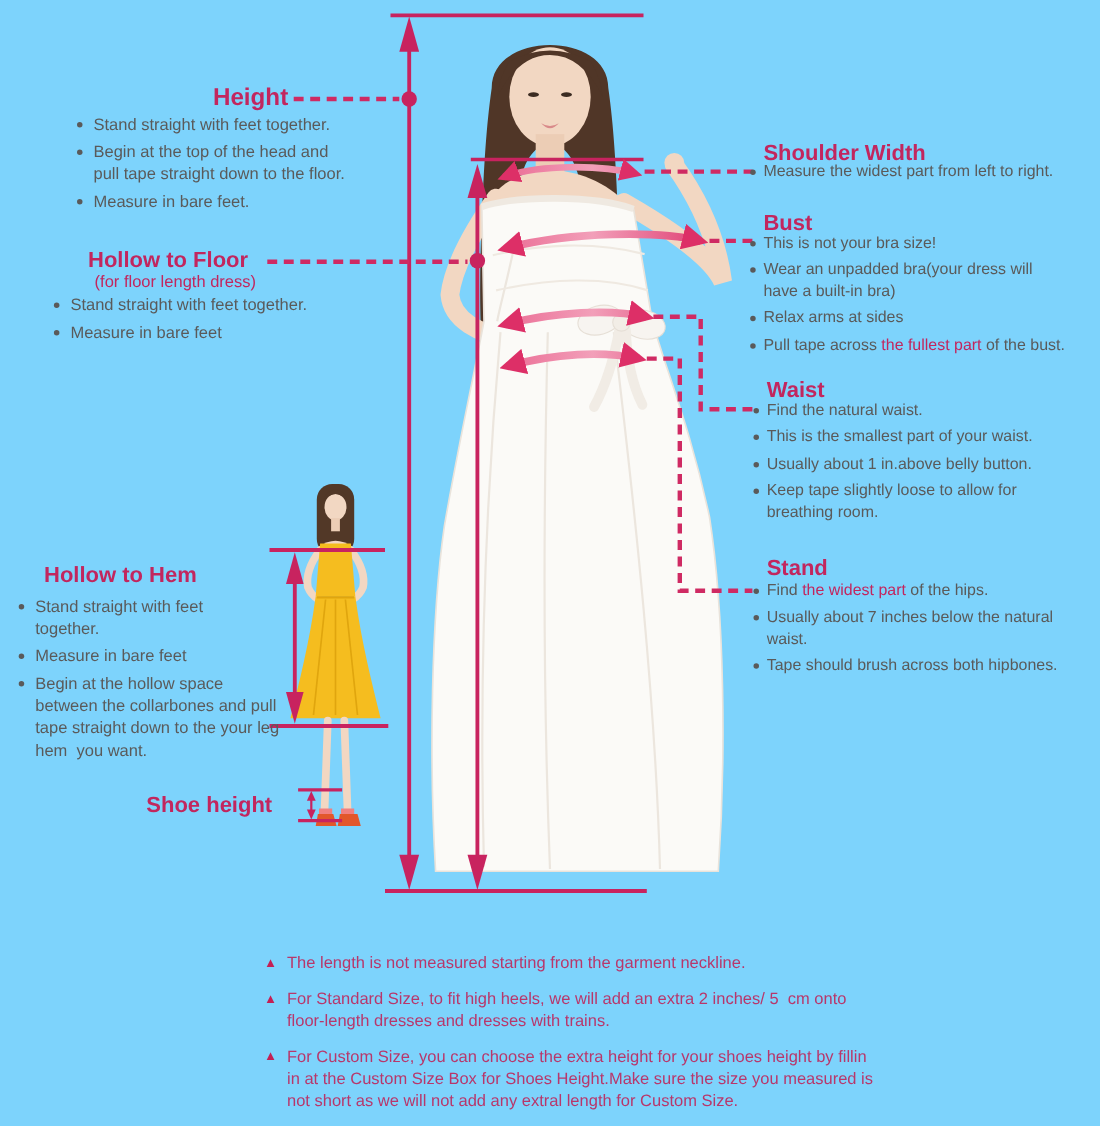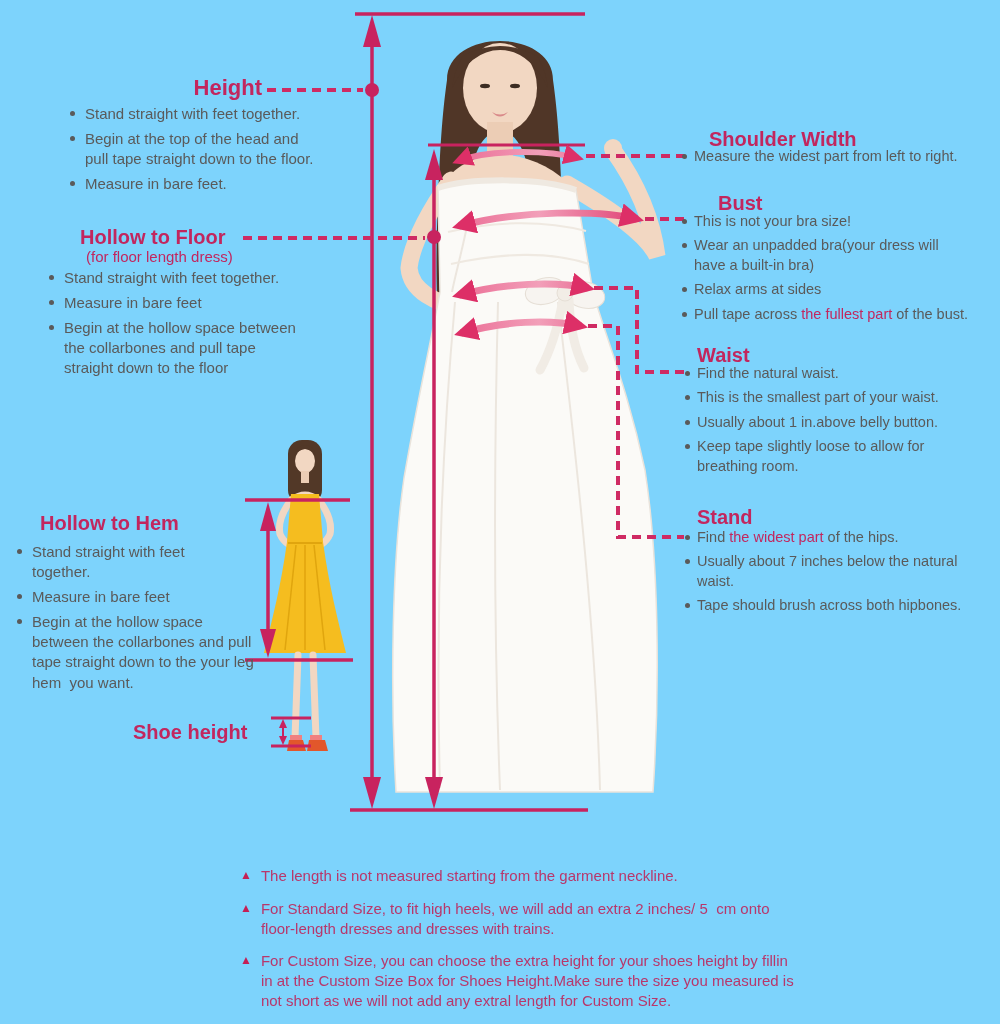--- a/index.html
+++ b/index.html
@@ -160,44 +160,41 @@
     <li><span>Begin at the top of the head and
 pull tape straight down to the floor.</span></li>
     <li><span>Measure in bare feet.</span></li>
   </ul>
 
   <div class="abs title" style="left:80px; top:226px;">Hollow to Floor</div>
   <div class="abs subtitle" style="left:86px; top:248px;">(for floor length dress)</div>
   <ul class="b abs" style="left:64px; top:268px; width:272px;">
     <li><span>Stand straight with feet together.</span></li>
     <li><span>Measure in bare feet</span></li>
-    <li><span>Begin at the hollow space between
-the collarbones and pull tape
-straight down to the floor</span></li>
   </ul>
 
   <div class="abs title" style="left:40px; top:512px;">Hollow to Hem</div>
   <ul class="b abs" style="left:32px; top:542px; width:245px;">
     <li><span>Stand straight with feet
 together.</span></li>
     <li><span>Measure in bare feet</span></li>
     <li><span>Begin at the hollow space
 between the collarbones and pull
 tape straight down to the your leg
 hem  you want.</span></li>
   </ul>
 
   <div class="abs title" style="left:133px; top:721px;">Shoe height</div>
 
-  <div class="abs title" style="left:694px; top:128px;margin-left:15px;">Shoulder Width</div>
+  <div class="abs title" style="left:694px; top:128px;">Shoulder Width</div>
   <ul class="b sm right abs" style="left:694px; top:147px; width:308px;">
     <li><span>Measure the widest part from left to right.</span></li>
   </ul>
 
-  <div class="abs title" style="left:694px; top:192px;margin-left:24px;">Bust</div>
+  <div class="abs title" style="left:694px; top:192px;">Bust</div>
   <ul class="b sm right abs" style="left:694px; top:212px; width:308px;">
     <li><span>This is not your bra size!</span></li>
     <li><span>Wear an unpadded bra(your dress will
 have a built-in bra)</span></li>
     <li><span>Relax arms at sides</span></li>
     <li><span>Pull tape across </span><span class="hl">the fullest part</span><span> of the bust.</span></li>
   </ul>
 
   <div class="abs title" style="left:697px; top:344px;">Waist</div>
   <ul class="b sm right abs" style="left:697px; top:364px; width:305px;">

